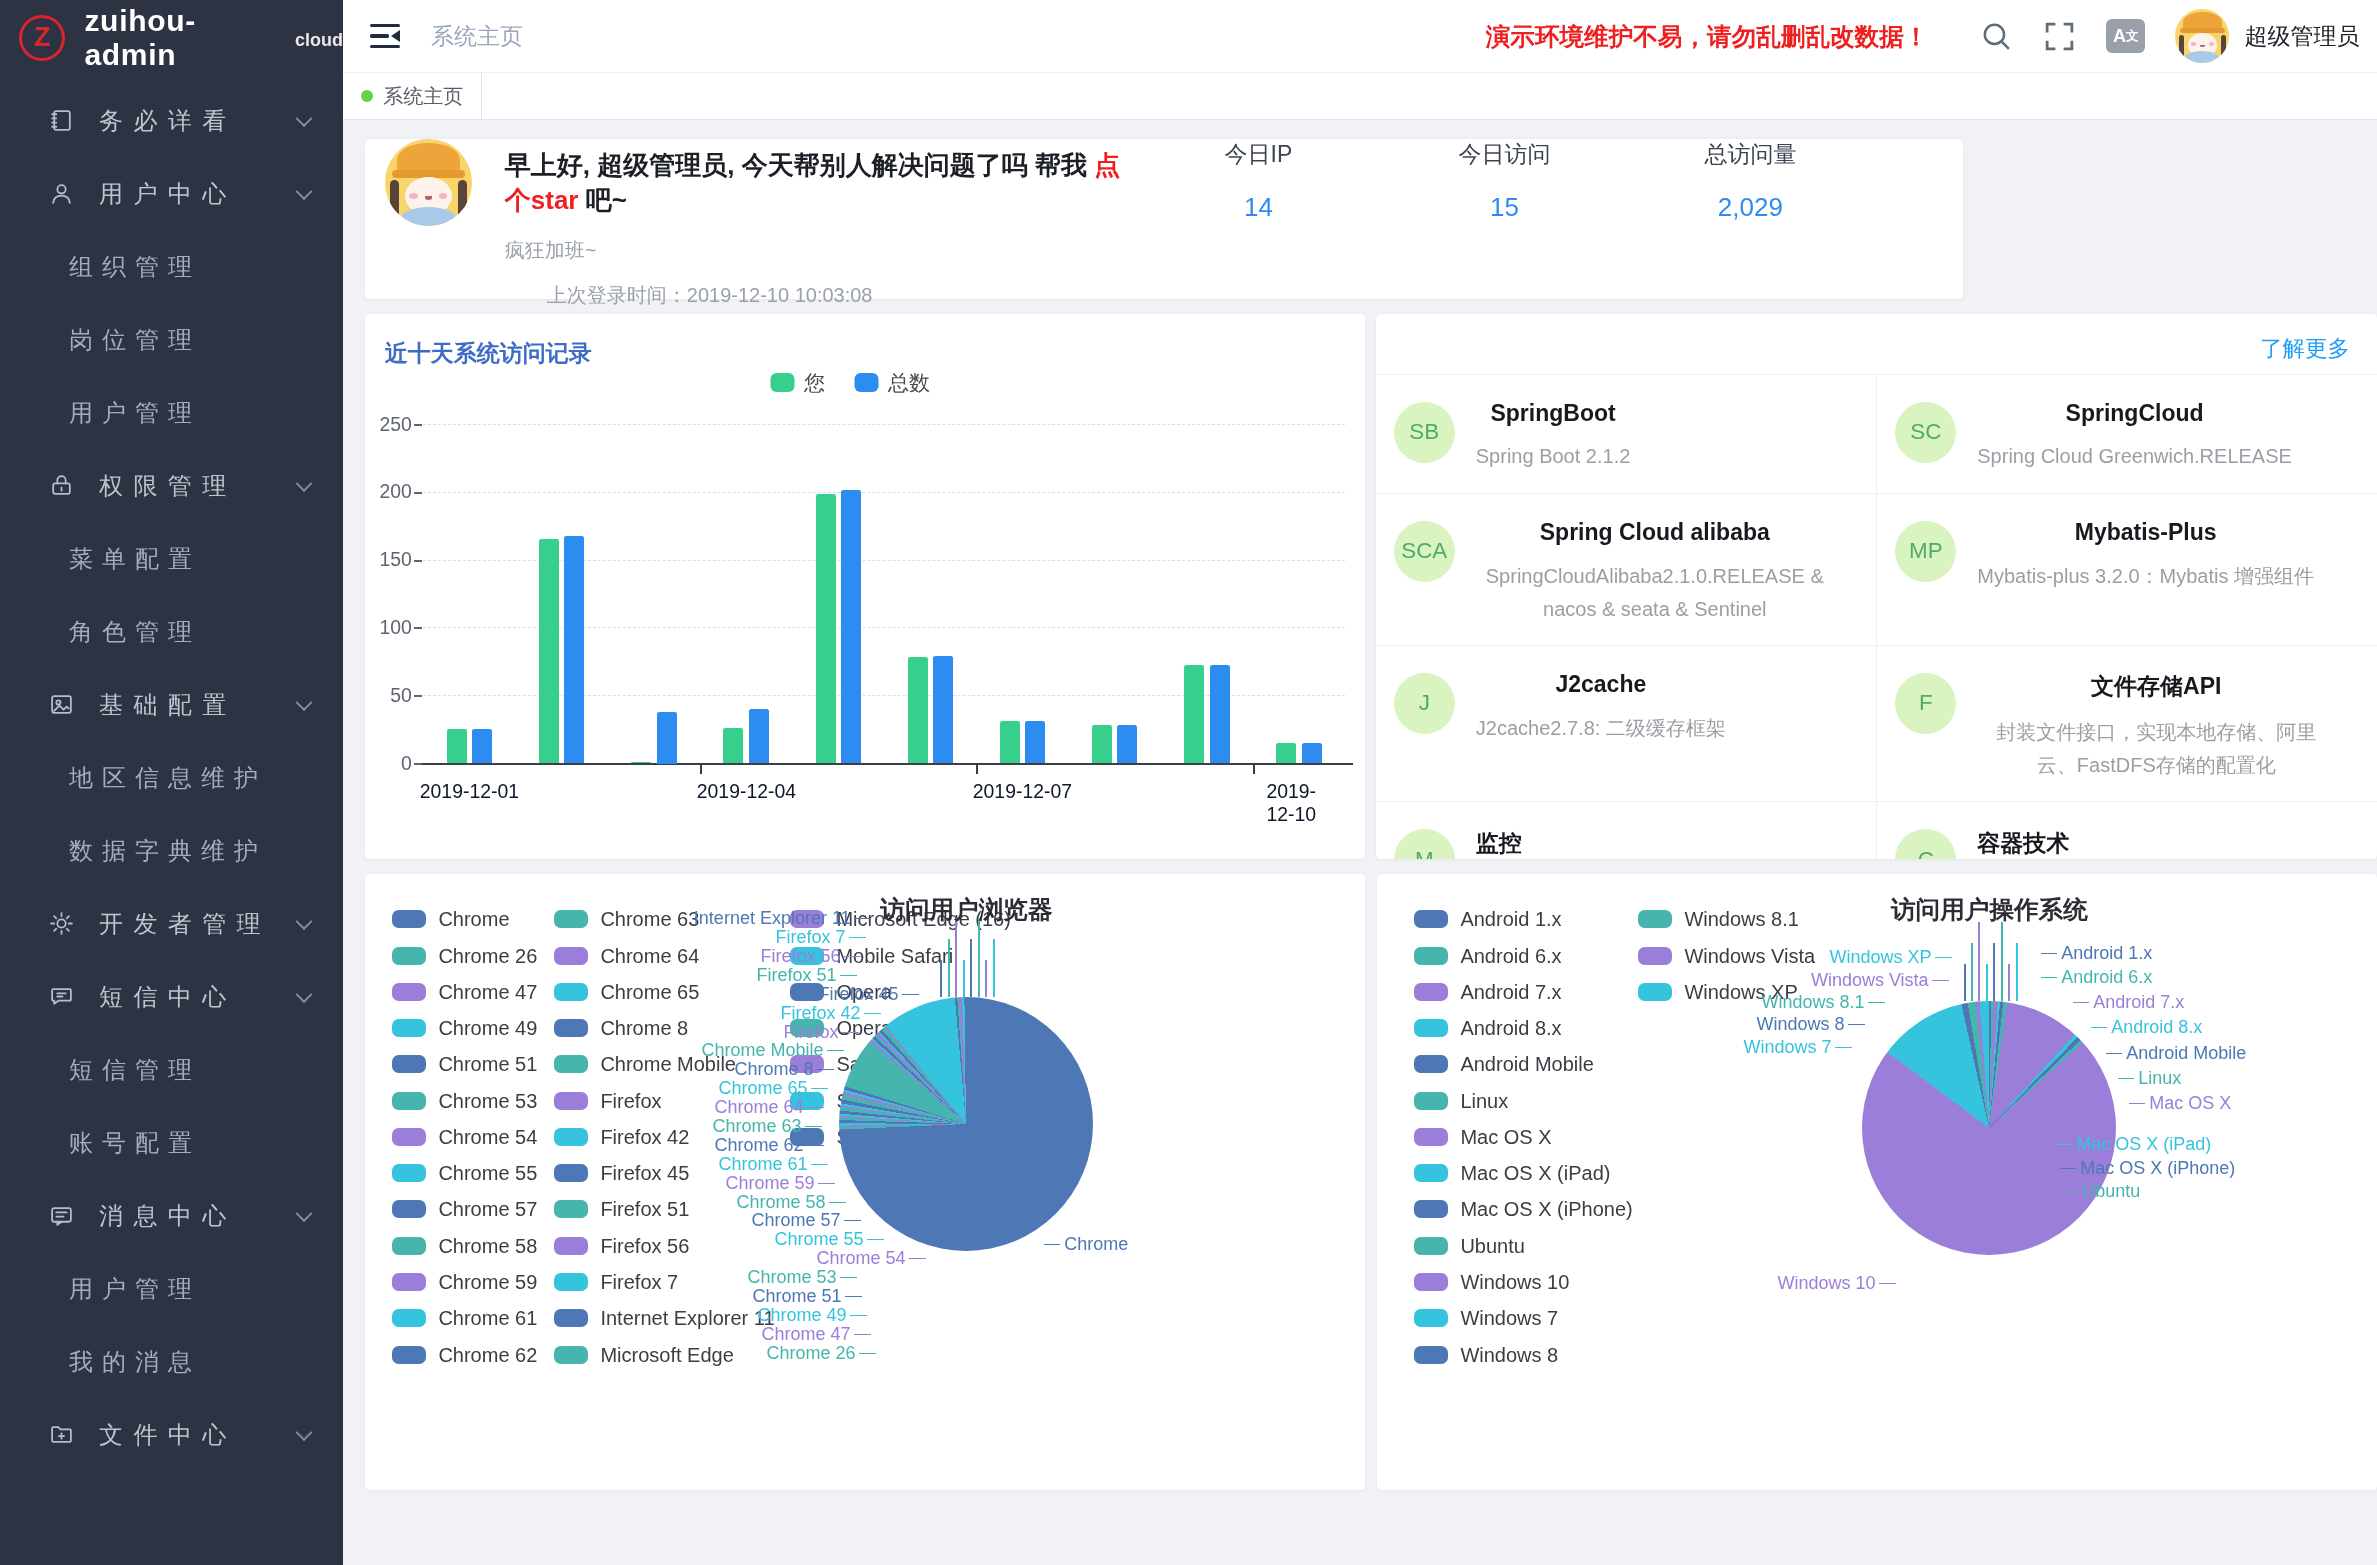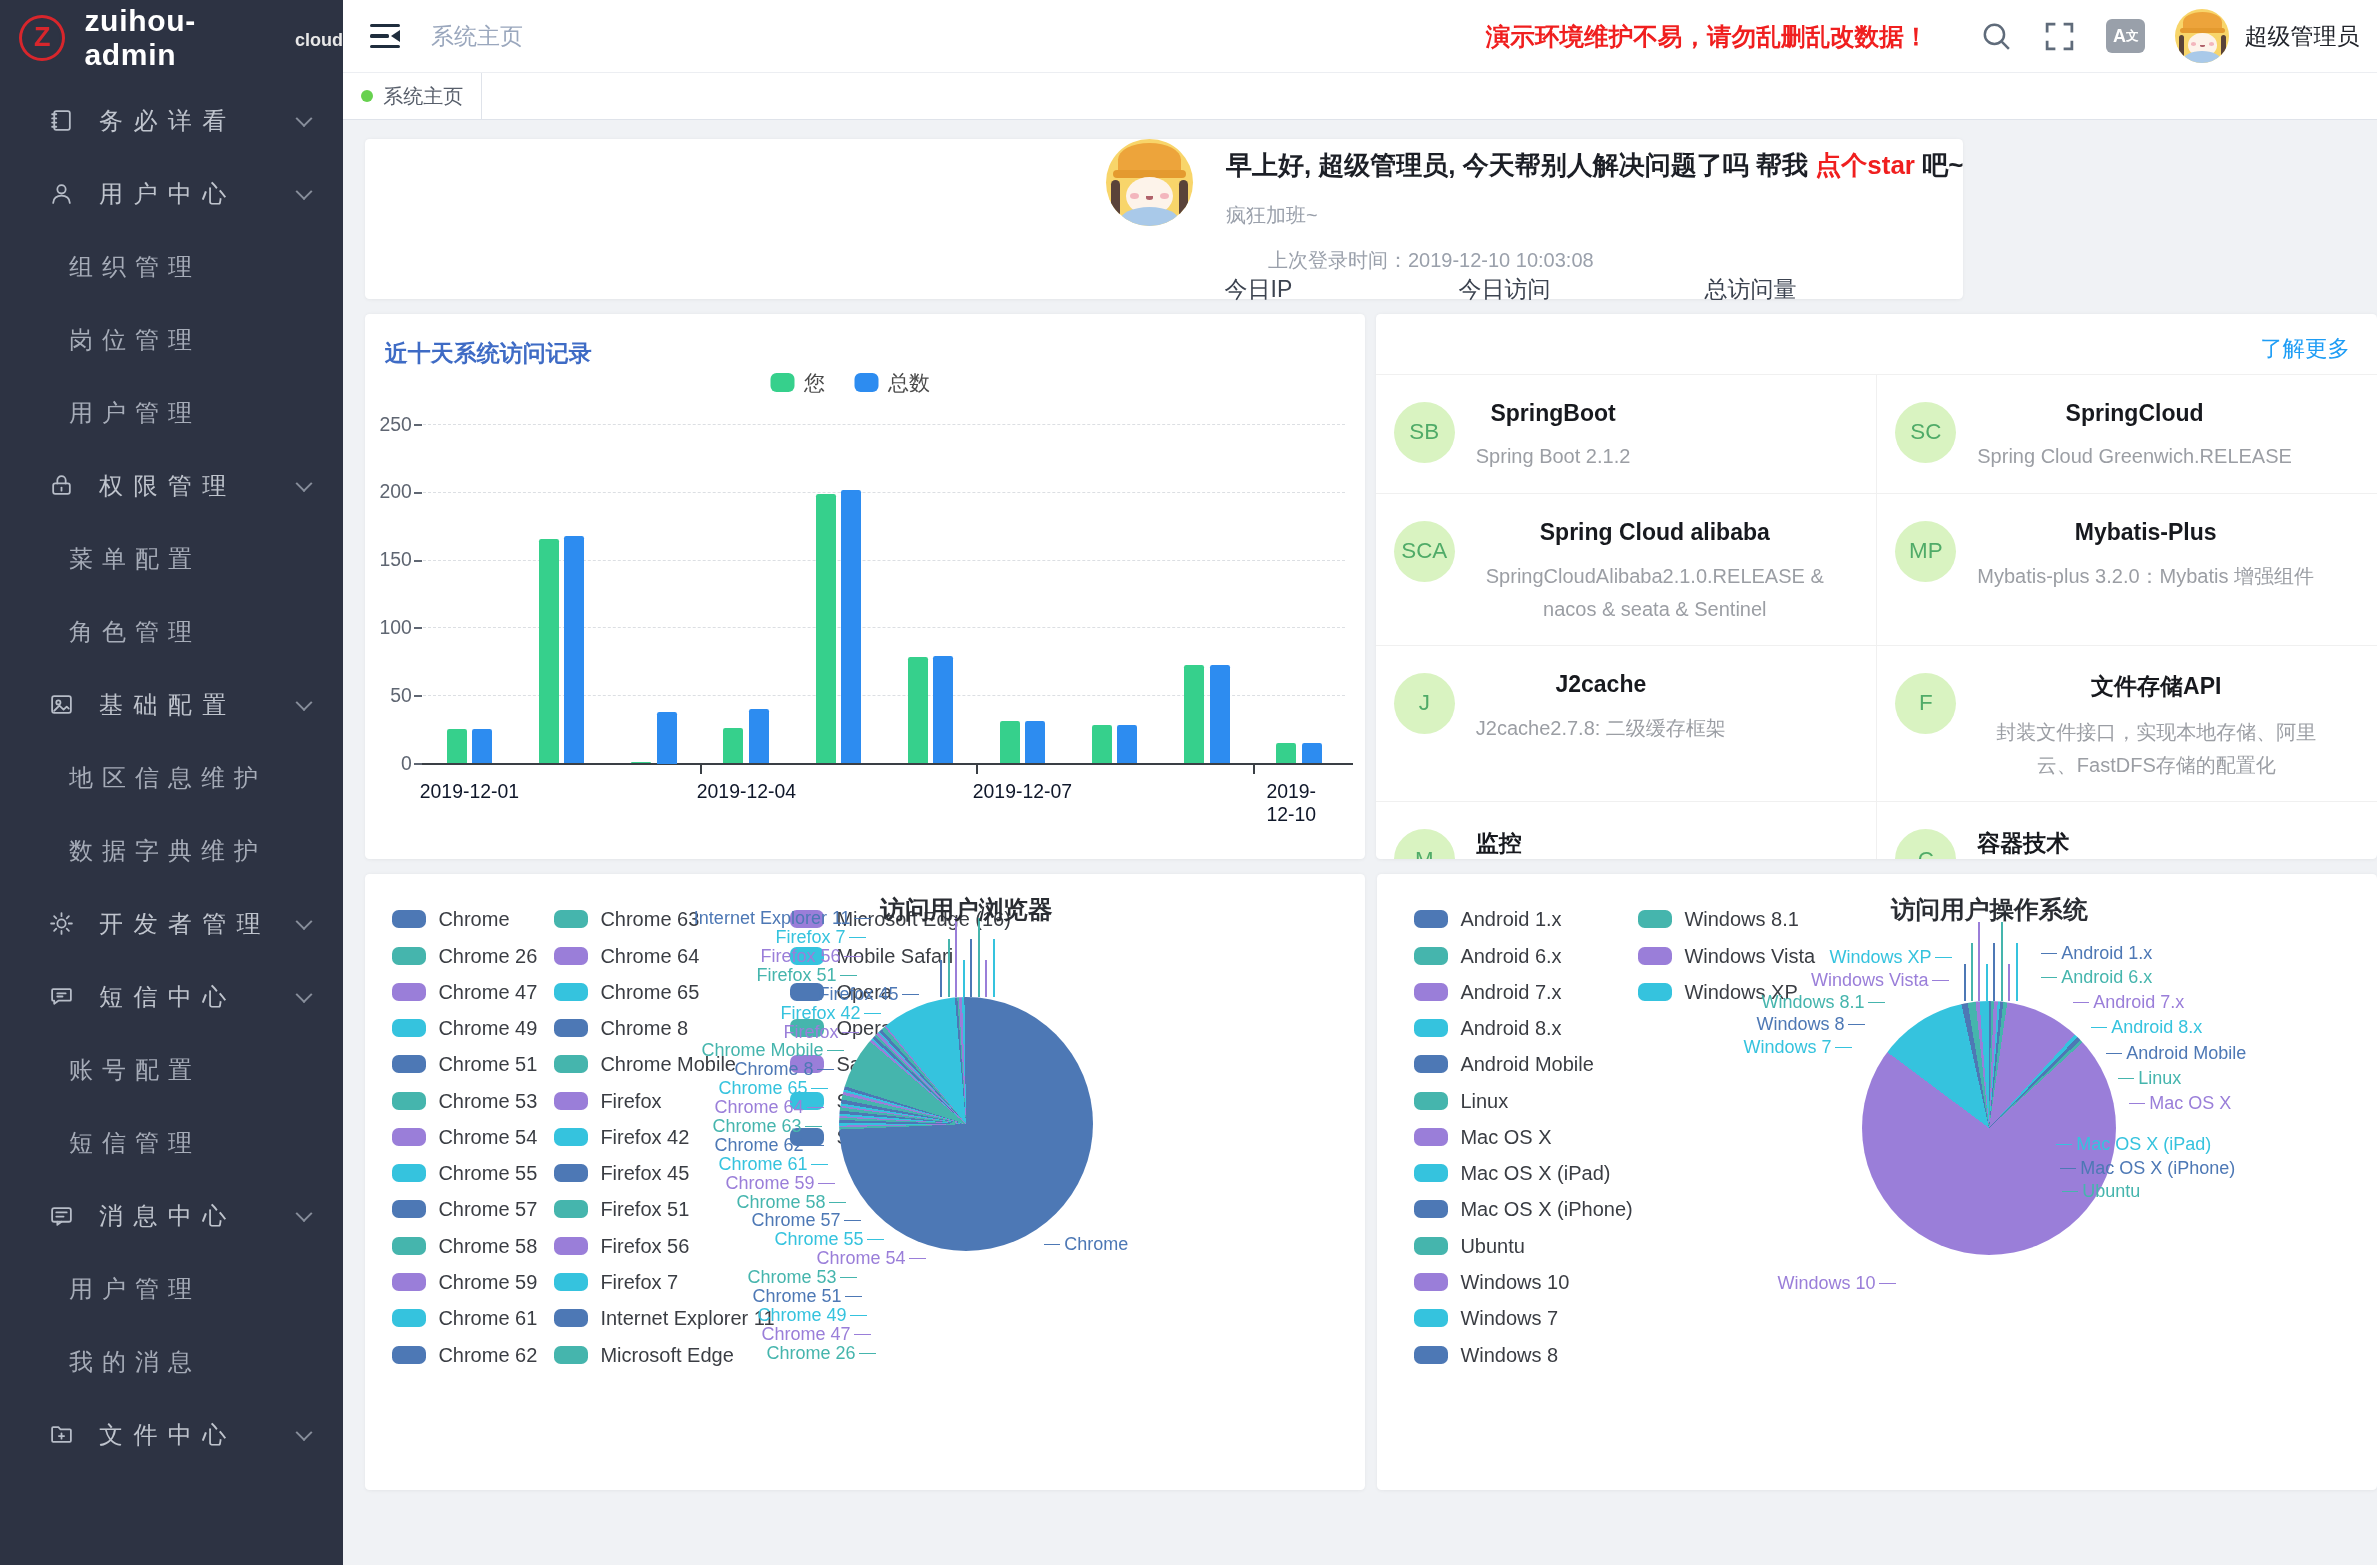--- a/index.html
+++ b/index.html
@@ -47,21 +47,21 @@
     display:flex; flex:none; }
   .tab { width:139px; height:100%; display:flex; align-items:center; justify-content:center;
     border-right:0.7px solid #dfe3ea; cursor:pointer; background:#fff; }
   .tab-dot { width:12px; height:12px; border-radius:50%; background:#67d14f; margin-right:10.4px; }
   .tab span.lbl { font-size:20px; color:#585f6b; }
 
   .content { flex:1; padding:18.7px 0 0 22.4px; overflow:hidden; }
   .card { background:#fff; border-radius:4.5px; box-shadow:0 0.7px 3.7px rgba(0,0,0,.05); position:relative; }
 
   
-  .greet { width:1598px; height:160px; display:flex; align-items:flex-end;flex-direction:column; }
+  .greet { width:1598px; height:160px; display:flex; align-items:flex-start; }
   .greet-left { display:flex; align-items:flex-start; padding-left:19.4px; flex:1; }
   .greet-texts { margin-left:33px; padding-top:9px; }
   .greet-line1 { font-size:26px; color:#1c1f26; font-weight:bold; }
   .greet-line1 .star { color:#f01f1f; cursor:pointer; }
   .greet-line2 { font-size:20px; color:#9aa0ab; margin-top:19.4px; }
   .greet-line3 { font-size:20px; color:#9aa0ab; margin-top:18px;margin-left:42px; }
   .stats { display:flex; margin-right:90px; }
   .stat { width:246px; text-align:center; }
   .stat .s-label { font-size:23px; color:#3c4350; }
   .stat .s-value { font-size:26px; color:#2d8cf0; margin-top:22.4px; }
@@ -202,24 +202,24 @@
         <div class="menu-row">
           <span class="micon"><svg viewBox="0 0 24 24" fill="none" stroke="#b7bdc8" stroke-width="1.7" stroke-linecap="round" stroke-linejoin="round" width="25" height="25">
               <path d="M4 5h16a1 1 0 0 1 1 1v9a1 1 0 0 1-1 1H9l-4 3v-3H4a1 1 0 0 1-1-1V6a1 1 0 0 1 1-1z"></path>
               <line x1="8" y1="9" x2="16" y2="9"></line>
               <line x1="8" y1="12" x2="13" y2="12"></line>
             </svg></span>
           <span class="mlabel">短信中心</span>
           <span class="chev"></span>
         </div>
         <div class="menu-sub">
+          <span class="mlabel">短信管理</span>
+        </div>
+        <div class="menu-sub">
           <span class="mlabel">账号配置</span>
-        </div>
-        <div class="menu-sub">
-          <span class="mlabel">短信管理</span>
         </div>
         <div class="menu-row">
           <span class="micon"><svg viewBox="0 0 24 24" fill="none" stroke="#b7bdc8" stroke-width="1.7" stroke-linecap="round" stroke-linejoin="round" width="25" height="25">
               <rect x="3" y="5" width="18" height="13" rx="2"></rect>
               <line x1="7" y1="9" x2="17" y2="9"></line>
               <line x1="7" y1="13" x2="14" y2="13"></line>
               <path d="M8 18v3l4-3"></path>
             </svg></span>
           <span class="mlabel">消息中心</span>
           <span class="chev"></span>

